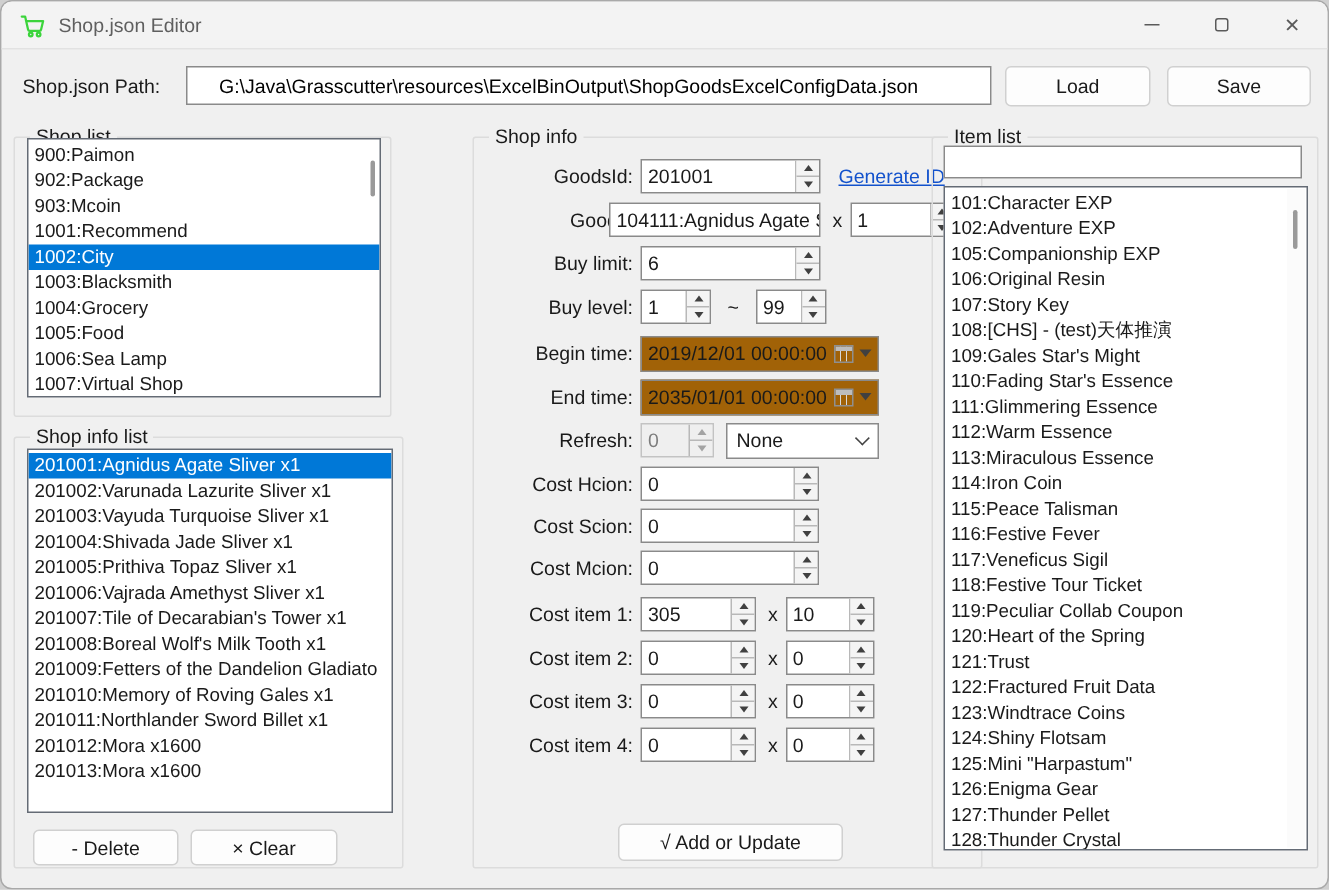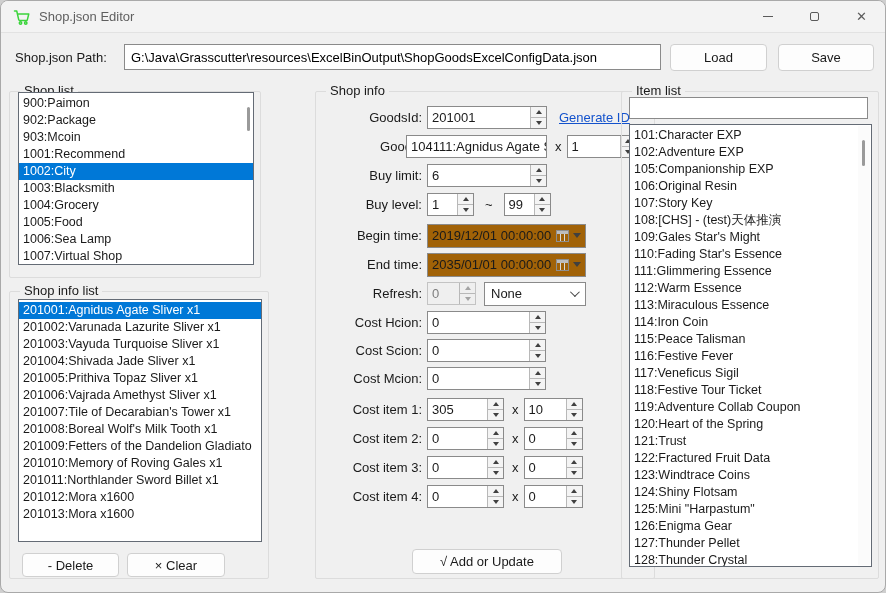--- a/index.html
+++ b/index.html
@@ -15,21 +15,21 @@
   .app-icon{ margin-left:12px; width:18px; height:18px; flex:none; }
   .title-text{ margin-left:8px; color:#5f5f5f; }
   .caption-btns{ margin-left:auto; display:flex; height:100%; }
   .cap-btn{ width:47px; height:100%; display:flex; align-items:center; justify-content:center; color:#5a5a5a; }
   .glyph-min{ width:10px; height:1px; background:#5a5a5a; }
   .glyph-max{ width:9px; height:9px; border:1px solid #5a5a5a; border-radius:2px; }
   .glyph-close{ font-size:13px; line-height:1; }
   
   .path-label{ position:absolute; left:14px; top:49px; }
   .text-input{ position:absolute; border:1px solid #8a8a8a; background:#fff; font:inherit;
-    padding:0 6px; outline:none; color:#000; }
+    padding:0 21px; outline:none; color:#000; }
   #path-input{ left:123px; top:43px; width:537px; height:26px; }
   .btn{ position:absolute; background:#fdfdfd; border:1px solid #d0d0d0; border-radius:4px;
     display:flex; align-items:center; justify-content:center; font:inherit; color:#1a1a1a; }
   #load-btn{ left:669px; top:43px; width:97px; height:27px; }
   #save-btn{ left:777px; top:43px; width:96px; height:27px; }
   
   .grp{ position:absolute; border:1px solid #dcdcdc; border-radius:2px; }
   .grp-title{ position:absolute; top:-9px; left:10px; background:#f0f0f0; padding:0 4px; }
   #grp-shop-list{ left:8px; top:90px; width:252px; height:187px; }
   #grp-shop-info-list{ left:8px; top:290px; width:260px; height:288px; }
@@ -447,21 +447,21 @@
         <div class="li">109:Gales Star's Might</div>
         <div class="li">110:Fading Star's Essence</div>
         <div class="li">111:Glimmering Essence</div>
         <div class="li">112:Warm Essence</div>
         <div class="li">113:Miraculous Essence</div>
         <div class="li">114:Iron Coin</div>
         <div class="li">115:Peace Talisman</div>
         <div class="li">116:Festive Fever</div>
         <div class="li">117:Veneficus Sigil</div>
         <div class="li">118:Festive Tour Ticket</div>
-        <div class="li">119:Adventure Collab Coupon</div>
+        <div class="li">119:Peculiar Collab Coupon</div>
         <div class="li">120:Heart of the Spring</div>
         <div class="li">121:Trust</div>
         <div class="li">122:Fractured Fruit Data</div>
         <div class="li">123:Windtrace Coins</div>
         <div class="li">124:Shiny Flotsam</div>
         <div class="li">125:Mini "Harpastum"</div>
         <div class="li">126:Enigma Gear</div>
         <div class="li">127:Thunder Pellet</div>
         <div class="li">128:Thunder Crystal</div>
       <div class="vtrack">

